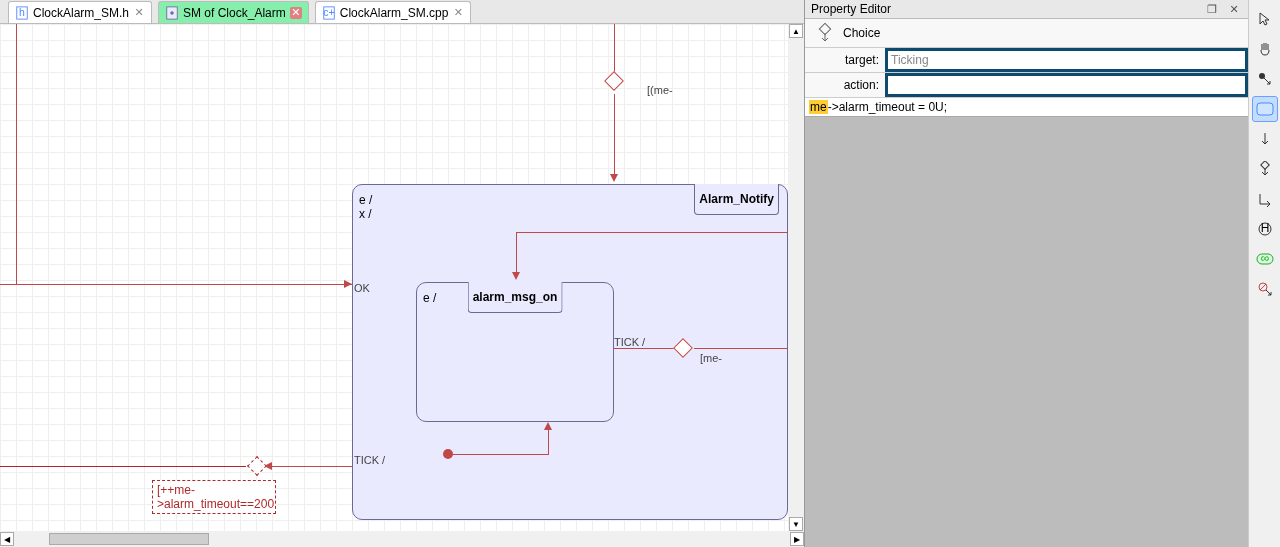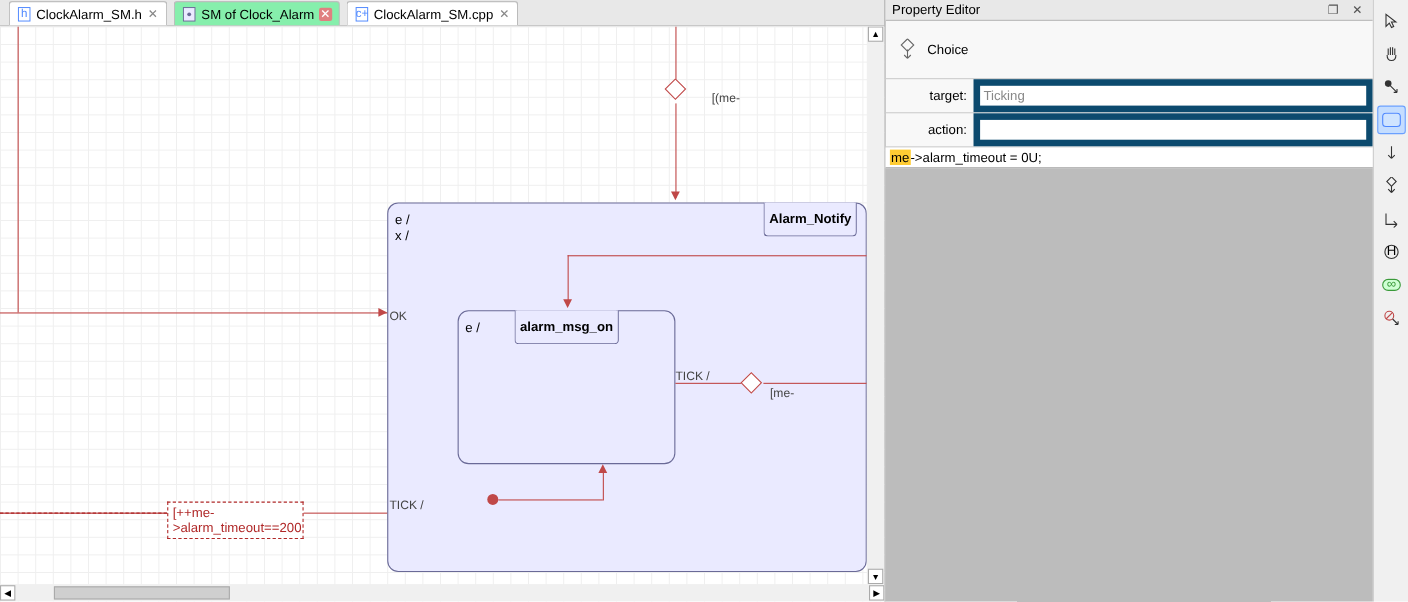--- a/index.html
+++ b/index.html
@@ -46,26 +46,26 @@
   .arrow.left{border-top:4px solid transparent;border-bottom:4px solid transparent;border-right:8px solid var(--trans)}
   .diamond{position:absolute;width:14px;height:14px;transform:rotate(45deg);border:1px solid var(--trans);background:#fff}
   .diamond.sel{border:1px dashed var(--sel)}
   .guardbox{position:absolute;border:1px dashed var(--sel);padding:2px 4px;font-size:11px;color:var(--sel);background:#fff}
   .init-dot{position:absolute;width:10px;height:10px;border-radius:50%;background:var(--trans)}
   
   .pe{flex:0 0 444px;border-left:1px solid #999;display:flex;flex-direction:column;background:#f8f8f8}
   .pe-hdr{display:flex;align-items:flex-end;gap:6px;padding:2px 6px;background:var(--pe-hdr);border-bottom:1px solid #bbb}
   .pe-hdr .title{flex:1}
   .pe-btn{width:16px;height:14px;display:inline-flex;align-items:center;justify-content:center;border:1px solid transparent;font-size:11px;color:#555}
-  .pe-type{display:flex;align-items:center;gap:8px;padding:16px 10px;border-bottom:1px solid #ccc}
+  .pe-type{display:flex;align-items:center;gap:8px;padding:4px 10px;border-bottom:1px solid #ccc}
   .pe-type svg{width:20px;height:20px}
   .pe-row{display:flex;align-items:center;border-bottom:1px solid #ccc}
   .pe-row .k{width:80px;text-align:right;padding:3px 6px}
   .pe-row .v{flex:1}
-  .pe-row input{width:100%;border:6px solid #0c4a6e;padding:2px 3px;font-size:12px;background:#fff}
+  .pe-row input{width:100%;border:3px solid #0c4a6e;padding:2px 3px;font-size:12px;background:#fff}
   .pe-area{flex:1;background:var(--pe-bg);padding:0;position:relative}
   .pe-code{background:#fff;padding:2px 4px;border-bottom:1px solid #aaa;font-family:Consolas,monospace;font-size:12px}
   .hl{background:#ffcc33;padding:0 1px}
   
   .rtb{flex:0 0 32px;display:flex;flex-direction:column;align-items:center;padding-top:6px;gap:4px;border-left:1px solid #ccc;background:#f0f0f0}
   .rtb .tbtn{width:26px;height:26px;display:flex;align-items:center;justify-content:center;border:1px solid transparent;border-radius:3px}
   .rtb .tbtn.sel{background:var(--tool-sel);border-color:#6aa0ff}
 </style>
 </head>
 <body>
@@ -138,21 +138,21 @@
       <div class="line lineV" style="left:548px;top:402px;height:29px"></div>
       <div class="arrow up" style="left:544px;top:398px"></div>
 
       <span class="lbl" style="left:354px;top:430px">TICK /</span>
       <div class="line lineH" style="left:268px;top:442px;width:84px"></div>
       <div class="arrow left" style="left:264px;top:438px"></div>
       <div class="diamond sel" style="left:250px;top:435px"></div>
 
       <div class="line lineH" style="left:0;top:442px;width:246px;background:var(--sel);border-top:1px dashed var(--sel);height:0"></div>
 
-      <div class="guardbox" style="left:152px;top:432px;width:124px">
+      <div class="guardbox" style="left:152px;top:456px;width:124px">
         <span>[++me-</span><br>
         <span>&gt;alarm_timeout==200</span>
       </div>
 
     </div>
     <div class="vscroll">
       <div class="sc-btn">▲</div>
       <div class="sc-btn">▼</div>
     </div>
     <div class="hscroll">

